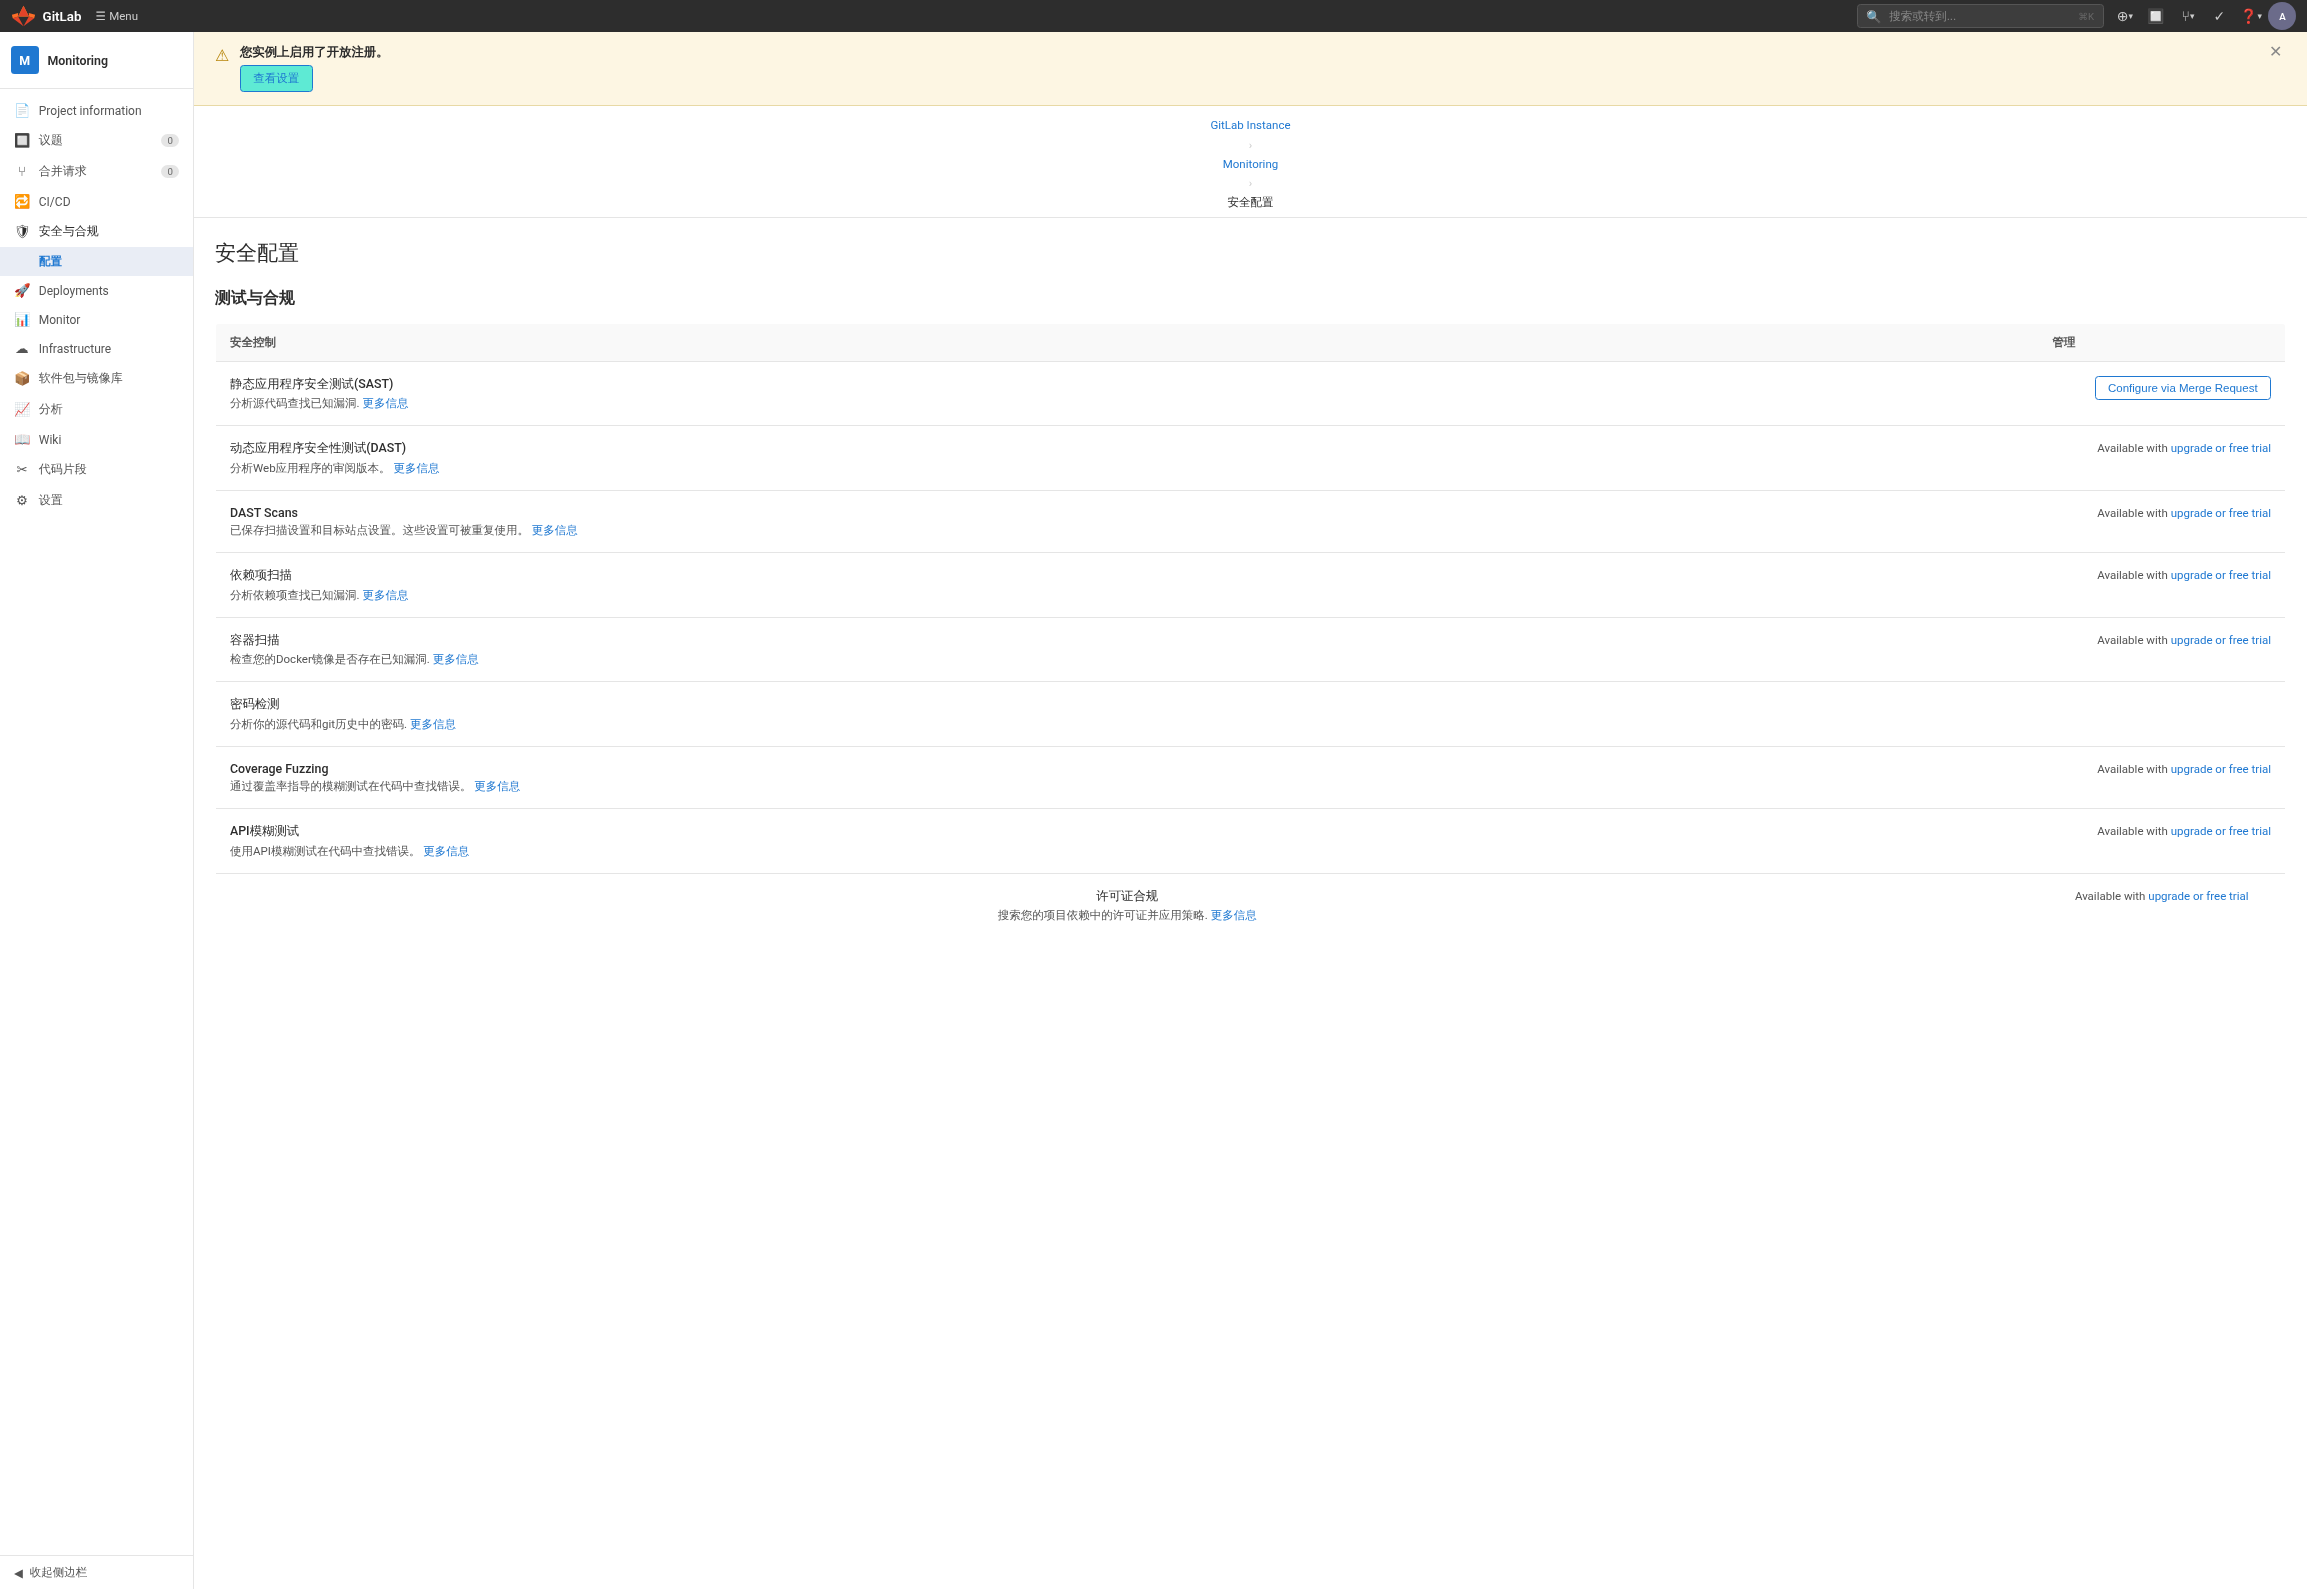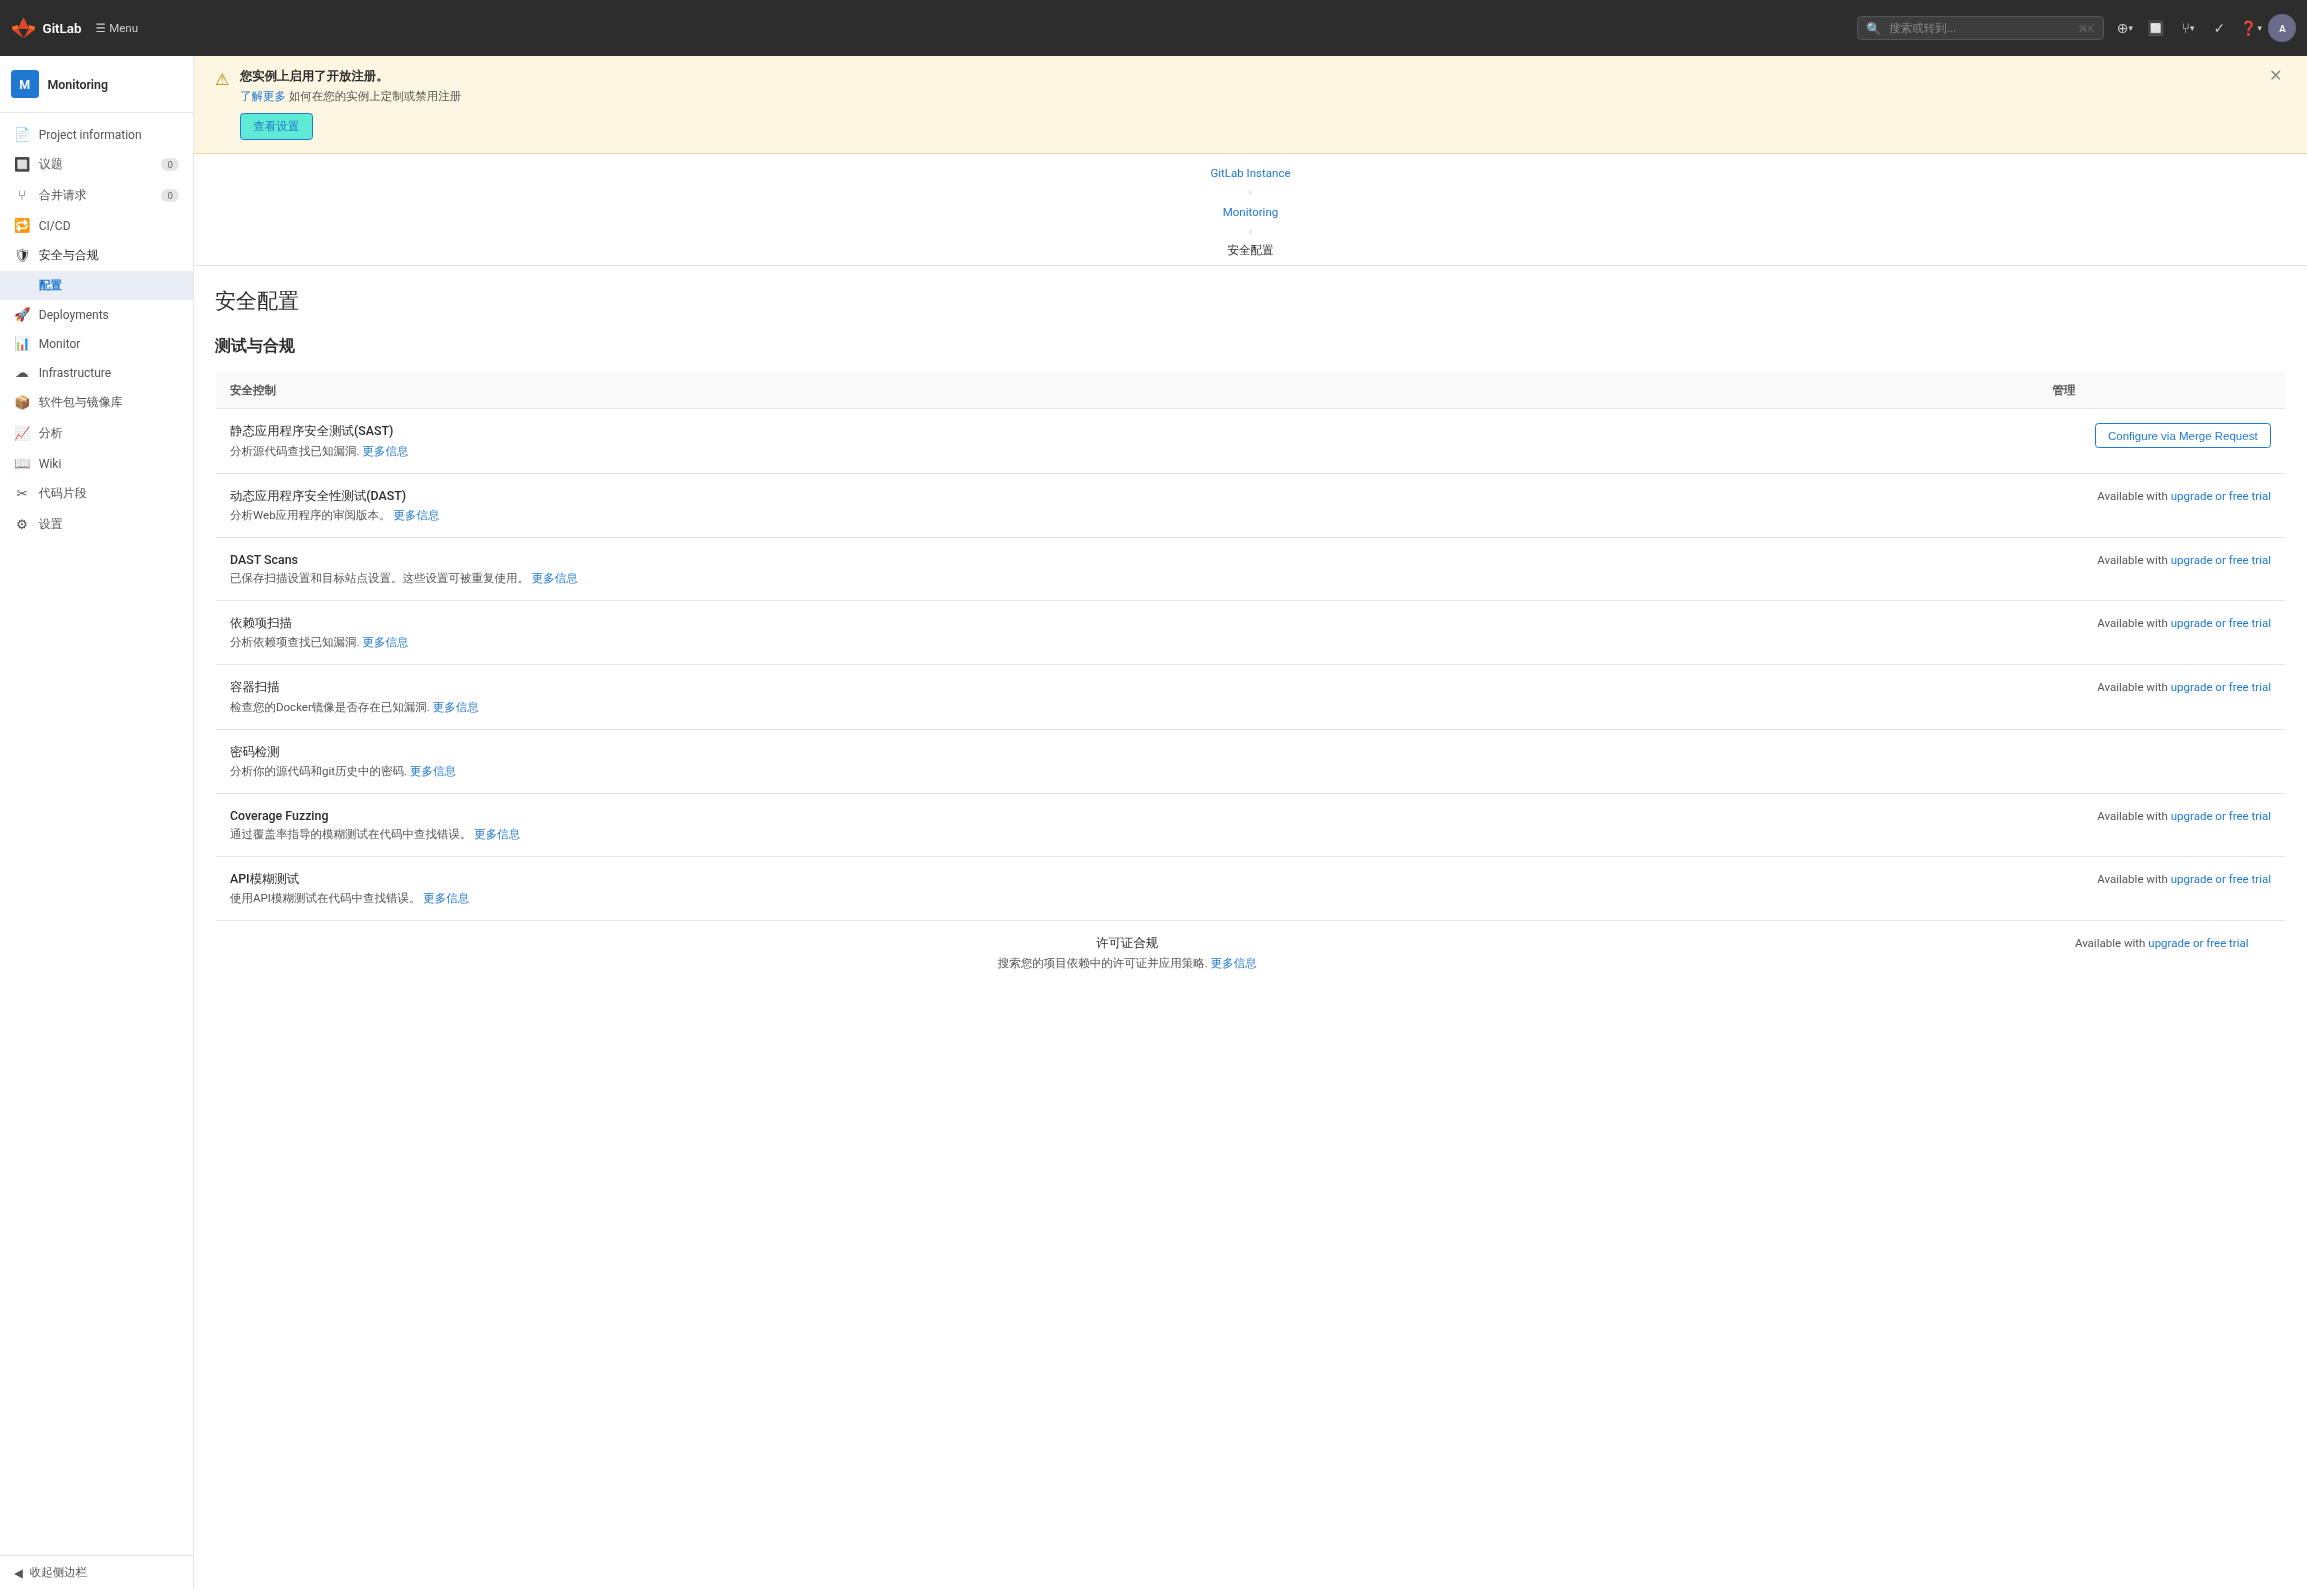--- a/index.html
+++ b/index.html
@@ -1,21 +1,21 @@
 <!DOCTYPE html>
 <html style="font-size:14px"><head>
   <meta charset="utf-8">
   <style>
     * { box-sizing: border-box; margin: 0; padding: 0; }
     body { font-family: -apple-system, BlinkMacSystemFont, 'Segoe UI', Roboto, sans-serif; font-size: 12.4px; background: #f0f0f0; color: #2d2d2d; height: 100vh; display: flex; flex-direction: column; }
 
     
     .top-nav {
       background: #2d2d2d;
-      height: 56px;
+      height: 32px;
       display: flex;
       align-items: center;
       padding: 0 10.6px;
       gap: 7px;
       flex-shrink: 0;
       z-index: 100;
     }
     .top-nav-logo {
       display: flex;
       align-items: center;
@@ -428,23 +428,20 @@
       <span>收起侧边栏</span>
     </div>
   </aside>
 
   <main class="main">
 
     <div class="banner">
       <span class="banner-icon">⚠</span>
       <div class="banner-content">
         <div class="banner-title">您实例上启用了开放注册。</div>
-        <div class="banner-desc">
-          <a href="#" class="banner-link">了解更多</a><span> </span><span>如何在您的实例上定制或禁用注册</span>
-        </div>
         <button class="banner-btn">查看设置</button>
       </div>
       <span class="banner-close">✕</span>
     </div>
 
     <div class="breadcrumb">
       <a href="#">GitLab Instance</a>
       <span class="breadcrumb-sep">›</span>
       <a href="#">Monitoring</a>
       <span class="breadcrumb-sep">›</span>

